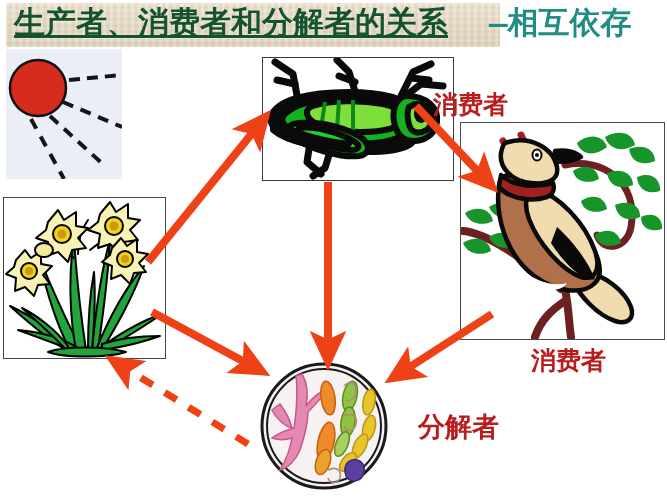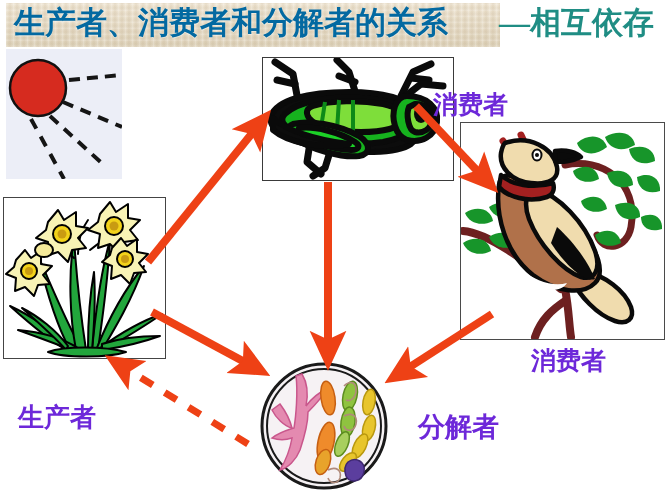--- a/index.html
+++ b/index.html
@@ -37,31 +37,32 @@
     top: 0px;
     height: 46px;
     display: flex;
     align-items: center;
     white-space: nowrap;
     z-index: 6;
   }
   .title-main {
     font-size: 31px;
     font-weight: 700;
-    color: #0369a1;
+    color: #14532d;
     letter-spacing: 0px;
     font-family: "Liberation Serif", "DejaVu Serif", serif;
     text-shadow: 0 1px 0 rgba(255,255,255,0.45);
+    text-decoration: underline;
   }
   .title-sub {
     font-size: 31px;
     font-weight: 700;
     color: #1f8d84;
-    font-family: Liberation Serif, serif;
-    margin-left: 11px;
+    font-family: Liberation Mono, monospace;
+    margin-left: 1px;
     padding-left: 40px;
   }
 
   
   .pic-frame {
     position: absolute;
     box-sizing: border-box;
     background: #ffffff;
     overflow: hidden;
   }
@@ -98,21 +99,21 @@
     left: 256px;
     top: 358px;
     width: 137px;
     height: 137px;
     border: none;
   }
 
   
   .cn-label {
     position: absolute;
-    color: #6d28d9;
+    color: #b91c1c;
     font-weight: 700;
     font-family: Liberation Serif, serif;
     white-space: nowrap;
     z-index: 7;
   }
   #label-consumer-1 { left: 433px; top: 88px;  font-size: 25px; }
   #label-consumer-2 { left: 531px; top: 344px; font-size: 25px; }
   #label-producer   { left: 18px;  top: 400px; font-size: 26px; }
   #label-decomposer { left: 418px; top: 409px; font-size: 27px; }
 
@@ -367,16 +368,15 @@
       <line x1="152" y1="312" x2="252" y2="366" marker-end="url(#ah)"></line>
     </g>
 
     <g stroke="#ee4115" stroke-width="7" fill="none" stroke-linecap="butt">
       <line x1="248" y1="444" x2="122" y2="366" stroke-dasharray="14 14" marker-end="url(#ah-d)"></line>
     </g>
   </svg>
 
   <div class="cn-label" id="label-consumer-1">消费者</div>
   <div class="cn-label" id="label-consumer-2">消费者</div>
-  <div class="cn-label" id="label-producer">生产者</div>
   <div class="cn-label" id="label-decomposer">分解者</div>
 
 </div>
 
 </body></html>

